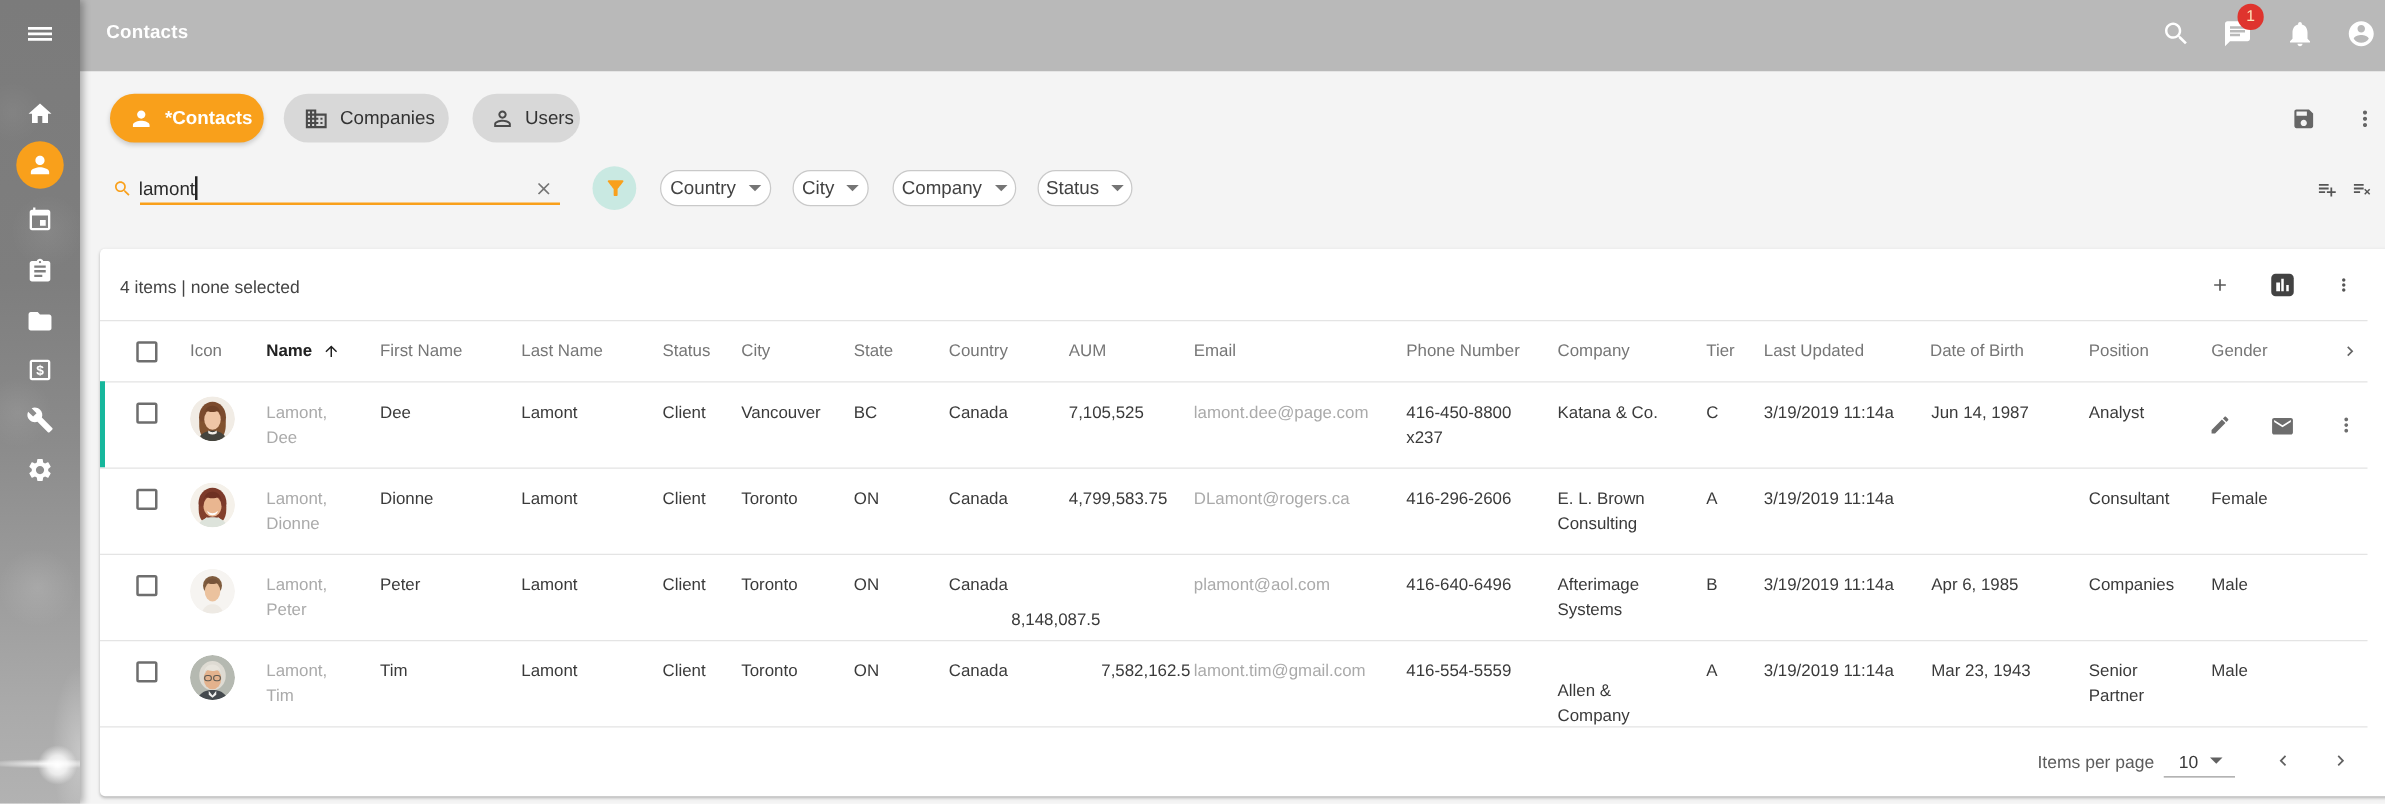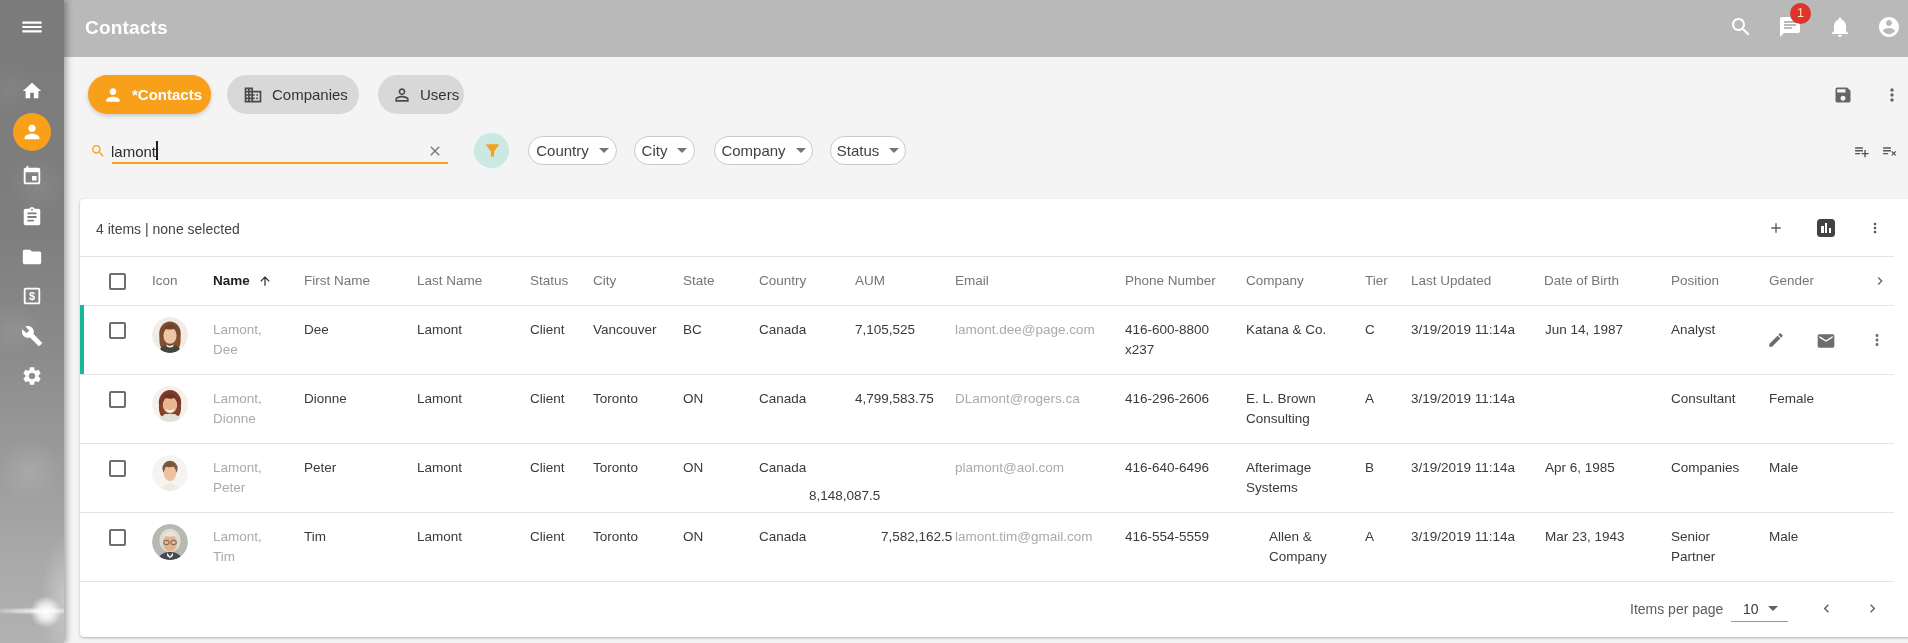--- a/index.html
+++ b/index.html
@@ -21,21 +21,21 @@
     linear-gradient(180deg, #7b7b7b 0%, #7e7e7e 35%, #8b8b8b 55%, #9e9e9e 75%, #aaaaaa 88%, #b2b2b2 100%);
   box-shadow:3px 0 6px rgba(0,0,0,0.30);
 }
 .sicon { position:absolute; left:21px; width:22px; height:22px; }
 .sicon svg { display:block; width:22px; height:22px; fill:#ffffff; }
 #active-circle { position:absolute; left:13px; top:113px; width:38px; height:38px; border-radius:50%; background:#f9a01b; }
 #active-circle svg { position:absolute; left:8px; top:8px; width:22px; height:22px; fill:#ffffff; }
 
 
 #topbar { position:absolute; left:64px; top:0; width:1844px; height:57px; background:#b9b9b9; }
-#topbar h1 { position:absolute; left:21px; top:17px; color:#ffffff; font-size:19px; font-weight:bold; letter-spacing:0.2px; }
+#topbar h1 { position:absolute; left:21px; top:17px; color:#ffffff; font-size:15px; font-weight:bold; letter-spacing:0.2px; }
 .ticon { position:absolute; top:15px; width:24px; height:24px; }
 .ticon svg { display:block; width:24px; height:24px; fill:#ffffff; }
 #badge { position:absolute; left:1790px; top:3px; width:21px; height:21px; border-radius:50%; background:#df342e; color:#ffe2b8; font-size:12.5px; font-weight:normal; text-align:center; line-height:21px; z-index:3;}
 
 
 .pill { position:absolute; top:75px; height:39px; border-radius:19.5px; display:flex; align-items:center; font-size:15px; }
 .pill svg { width:20px; height:20px; }
 #tab-contacts { left:88px; width:123px; background:#f9a01b; color:#ffffff; font-weight:bold; box-shadow:0 2px 4px rgba(0,0,0,0.18); }
 #tab-contacts svg { margin:0 9px 0 15px; fill:#ffffff; }
 #tab-companies { left:227px; width:132px; background:#d8d8d8; color:#333333; }
@@ -269,21 +269,21 @@
   <div class="cell muted" style="left:133px; top:121px;">Lamont,
 Dee</div>
   <div class="cell" style="left:224px; top:121px;">Dee</div>
   <div class="cell" style="left:337px; top:121px;">Lamont</div>
   <div class="cell" style="left:450px; top:121px;">Client</div>
   <div class="cell" style="left:513px; top:121px;">Vancouver</div>
   <div class="cell" style="left:603px; top:121px;">BC</div>
   <div class="cell" style="left:679px; top:121px;">Canada</div>
   <div class="cell" style="left:775px; top:121px;">7,105,525</div>
   <div class="cell muted" style="left:875px; top:121px;">lamont.dee@page.com</div>
-  <div class="cell" style="left:1045px; top:121px;">416-600-8800
+  <div class="cell" style="left:1045px; top:121px;">416-450-8800
 x237</div>
   <div class="cell" style="left:1166px; top:121px;">Katana &amp; Co.</div>
   <div class="cell" style="left:1285px; top:121px;">C</div>
   <div class="cell" style="left:1331px; top:121px;">3/19/2019 11:14a</div>
   <div class="cell" style="left:1465px; top:121px;">Jun 14, 1987</div>
   <div class="cell" style="left:1591px; top:121px;">Analyst</div>
 
   <div class="cb" style="top:192px;"></div>
   <div class="avatar" style="top:187px;"><svg viewBox="0 0 36 36" width="36" height="36">
         <circle cx="18" cy="18" r="18" fill="#f5f1ea"></circle>
@@ -354,21 +354,21 @@
 Tim</div>
   <div class="cell" style="left:224px; top:328px;">Tim</div>
   <div class="cell" style="left:337px; top:328px;">Lamont</div>
   <div class="cell" style="left:450px; top:328px;">Client</div>
   <div class="cell" style="left:513px; top:328px;">Toronto</div>
   <div class="cell" style="left:603px; top:328px;">ON</div>
   <div class="cell" style="left:679px; top:328px;">Canada</div>
   <div class="cell" style="left:801px; top:328px;">7,582,162.5</div>
   <div class="cell muted" style="left:875px; top:328px;">lamont.tim@gmail.com</div>
   <div class="cell" style="left:1045px; top:328px;">416-554-5559</div>
-  <div class="cell" style="left:1166px; top:328px;margin-left:23px;">Allen &amp;
+  <div class="cell" style="left:1166px; top:344px;">Allen &amp;
 Company</div>
   <div class="cell" style="left:1285px; top:328px;">A</div>
   <div class="cell" style="left:1331px; top:328px;">3/19/2019 11:14a</div>
   <div class="cell" style="left:1465px; top:328px;">Mar 23, 1943</div>
   <div class="cell" style="left:1591px; top:328px;">Senior
 Partner</div>
   <div class="cell" style="left:1689px; top:328px;">Male</div>
   <div class="aicon" style="left:1687px; top:132px;">
       <svg viewBox="0 0 24 24">
         <path d="M3 17.25V21h3.75L17.81 9.94l-3.75-3.75L3 17.25zM20.71 7.04c.39-.39.39-1.02 0-1.41l-2.34-2.34c-.39-.39-1.02-.39-1.41 0l-1.83 1.83 3.75 3.75 1.83-1.83z"></path>

